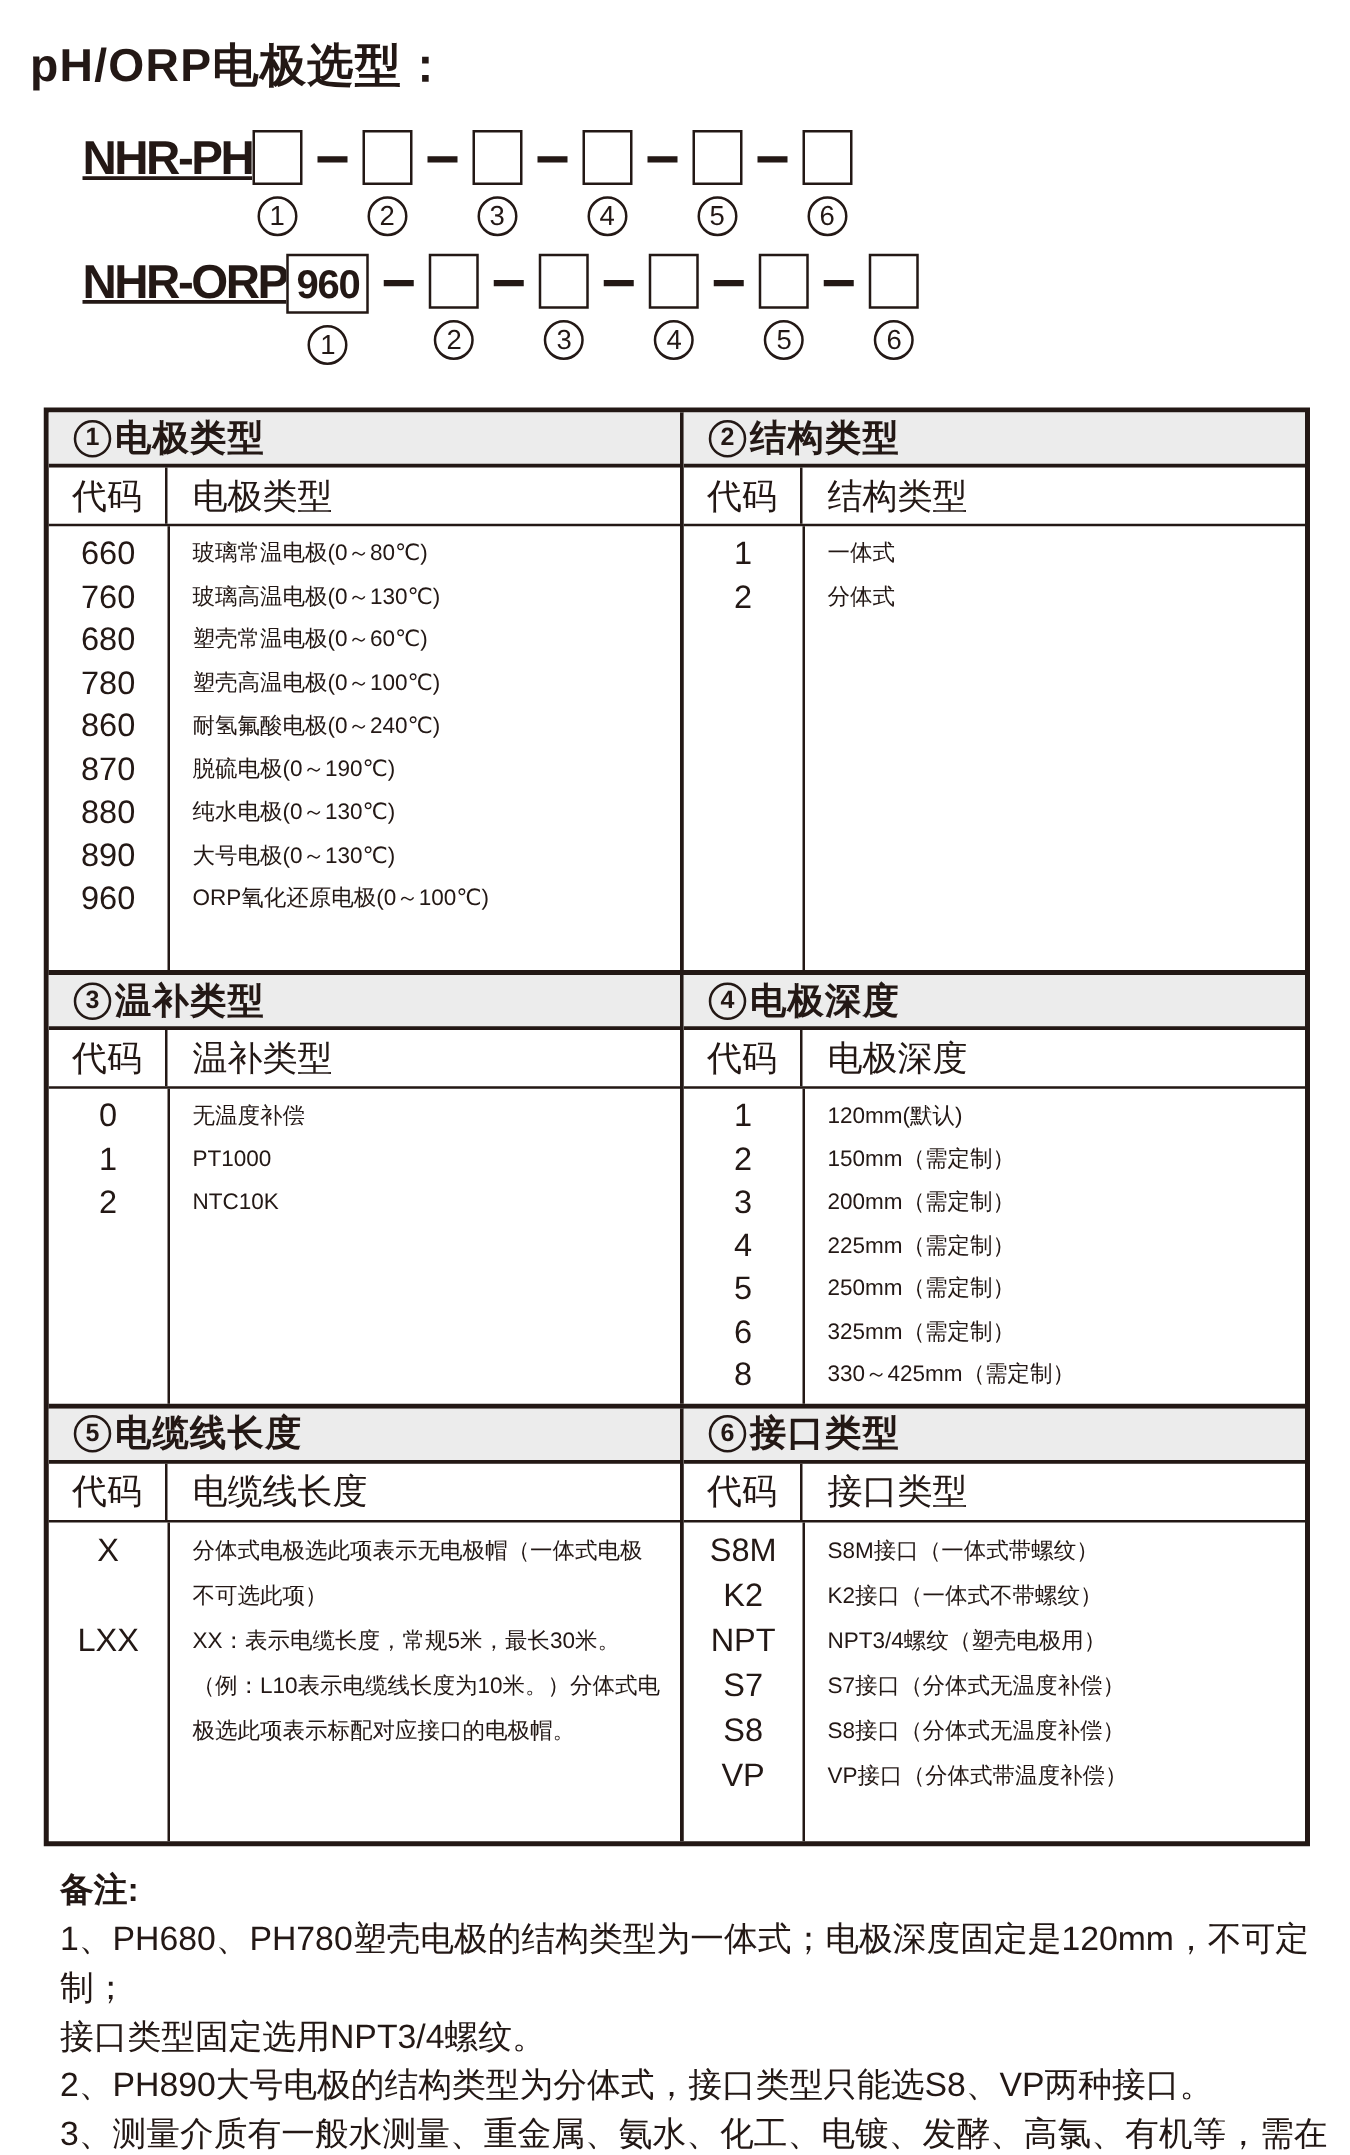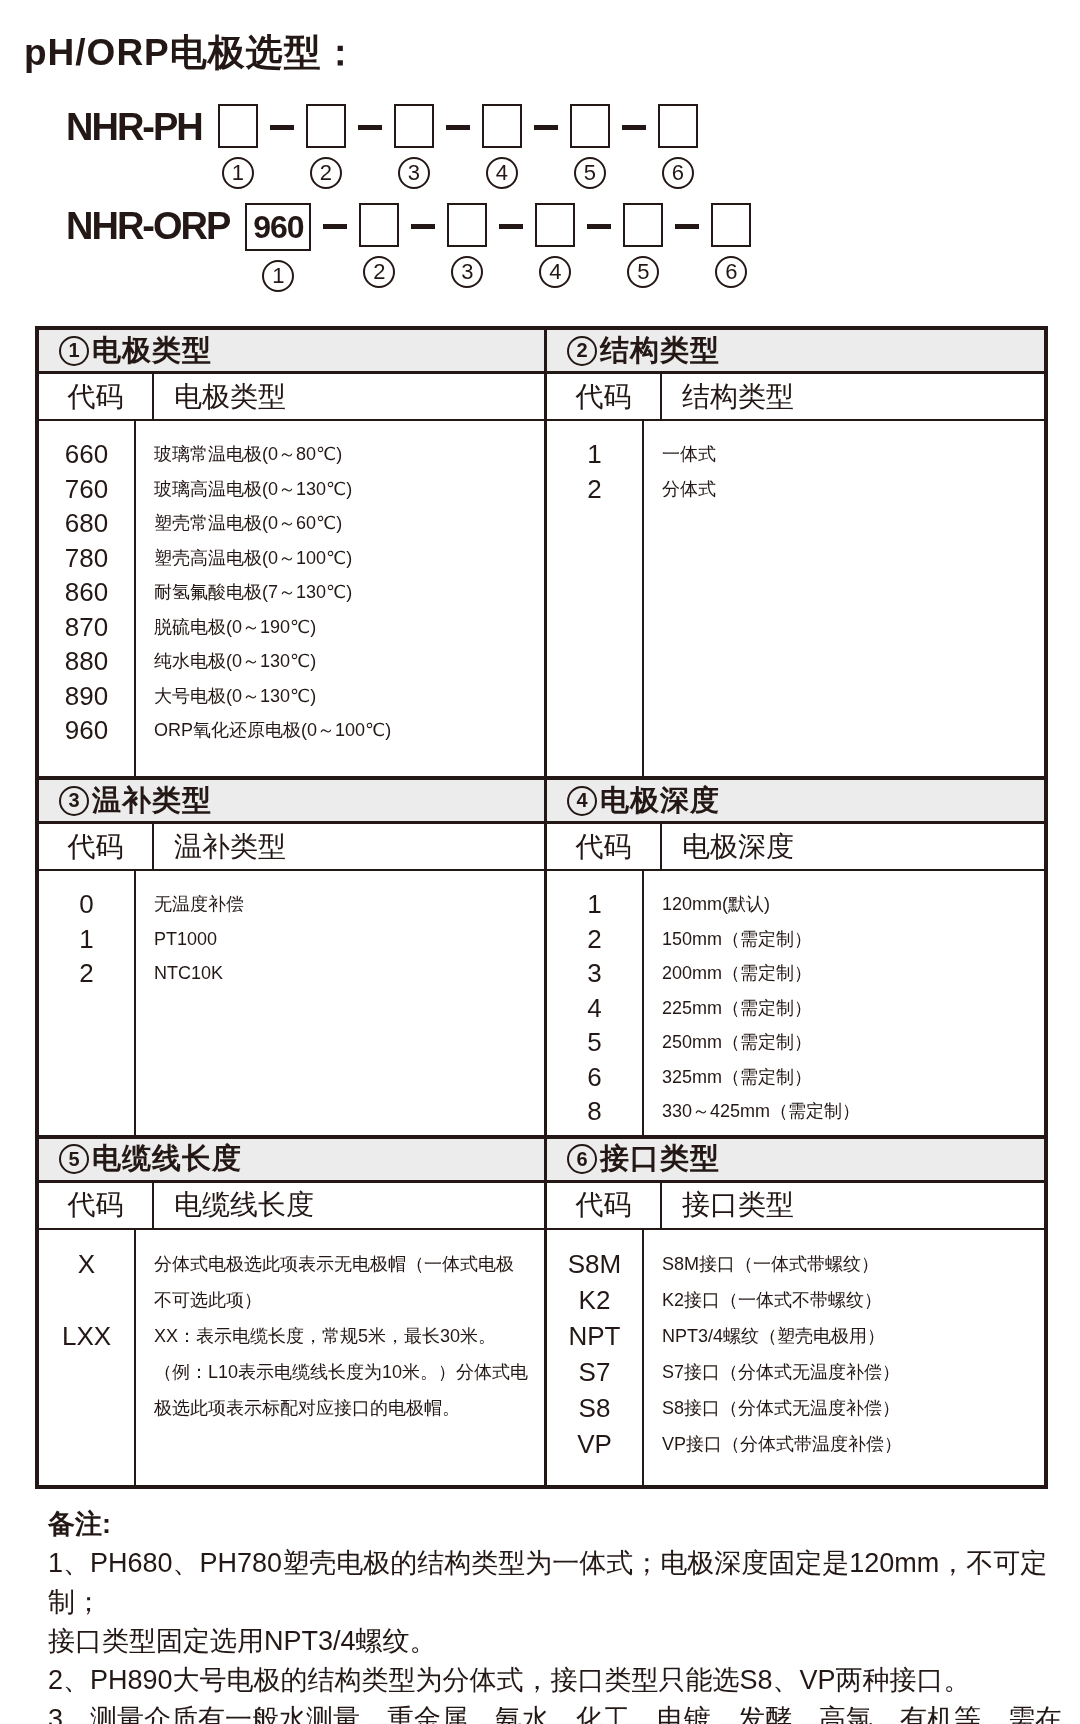--- a/index.html
+++ b/index.html
@@ -13,21 +13,21 @@
 
   
   .title {
     margin:28px 0 0 24px;
     font-size:37px; font-weight:bold; letter-spacing:1px;
   }
   .model-area { margin:26px 0 0 66px; }
   .model-row { display:flex; align-items:flex-start; margin-top:14px; }
   .model-label {
     font-size:38px; font-weight:bold; letter-spacing:-2px;
-    margin-right:16px; line-height:46px; white-space:nowrap;
+    line-height:46px; white-space:nowrap;text-decoration:underline;
   }
   .slot { display:flex; flex-direction:column; align-items:center; }
   .code-box {
     width:40px; height:44px; border:2px solid #231815; background:#fff;
     display:flex; align-items:center; justify-content:center;
     font-size:32px; font-weight:bold;
   }
   .code-box.filled { width:66px; height:48px; letter-spacing:-1px; }
   .dash {
     width:24px; height:5px; background:#231815;
@@ -58,28 +58,28 @@
     display:flex; align-items:center; padding-left:20px; flex:none;
   }
   .band .circle-num { width:30px; height:30px; font-size:20px; font-weight:bold; margin-right:3px; }
   .band-title { font-size:29px; font-weight:bold; letter-spacing:1px; }
 
   .subheader {
     display:flex; align-items:stretch; height:47px;
     border-bottom:2px solid #231815; flex:none;
   }
   .subheader .sub-code {
-    width:115px; flex:none; border-right:2px solid #231815;
+    width:95px; flex:none; border-right:2px solid #231815;
     display:flex; align-items:center; justify-content:center; font-size:28px;
   }
   .subheader .sub-desc {
     flex:1; display:flex; align-items:center; padding-left:20px; font-size:28px;
   }
 
-  .rows { position:relative; flex:1; padding:16px 0 6px 0; }
+  .rows { position:relative; flex:1; padding:4px 0 6px 0; }
   .rows::before {
     content:""; position:absolute; left:95px; top:0; bottom:0;
     width:2px; background:#231815;
   }
   .t-row { display:flex; align-items:flex-start; }
   .t-row .cell-code {
     width:95px; flex:none; text-align:center; font-size:26px; line-height:34.5px;
   }
   .t-row .cell-desc {
     flex:1; padding:0 14px 0 20px; font-size:18px; line-height:34.5px;
@@ -187,21 +187,21 @@
             <div class="t-row">
               <span class="cell-code">680</span>
               <span class="cell-desc">塑壳常温电极(0～60℃)</span>
             </div>
             <div class="t-row">
               <span class="cell-code">780</span>
               <span class="cell-desc">塑壳高温电极(0～100℃)</span>
             </div>
             <div class="t-row">
               <span class="cell-code">860</span>
-              <span class="cell-desc">耐氢氟酸电极(7～130℃)</span>
+              <span class="cell-desc">耐氢氟酸电极(0～240℃)</span>
             </div>
             <div class="t-row">
               <span class="cell-code">870</span>
               <span class="cell-desc">脱硫电极(0～190℃)</span>
             </div>
             <div class="t-row">
               <span class="cell-code">880</span>
               <span class="cell-desc">纯水电极(0～130℃)</span>
             </div>
             <div class="t-row">

